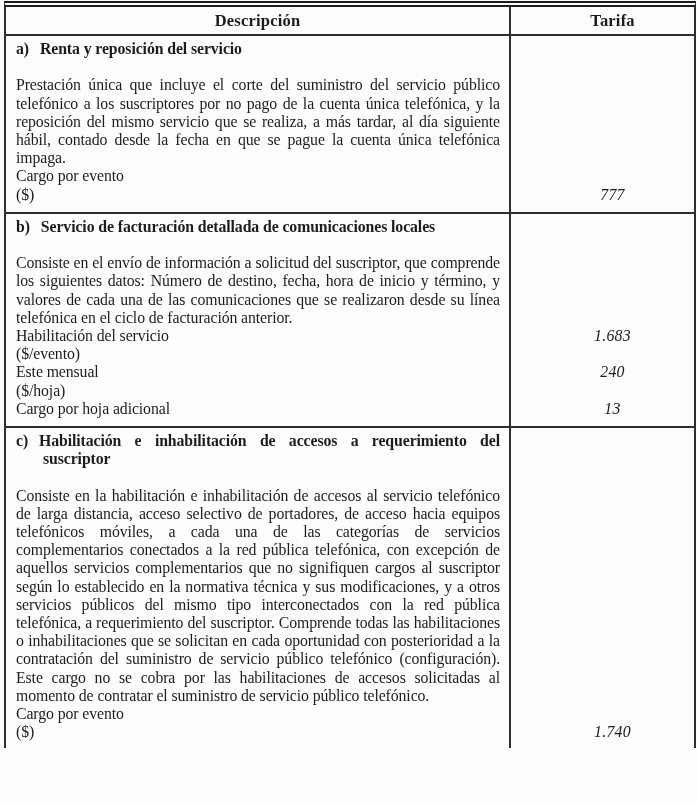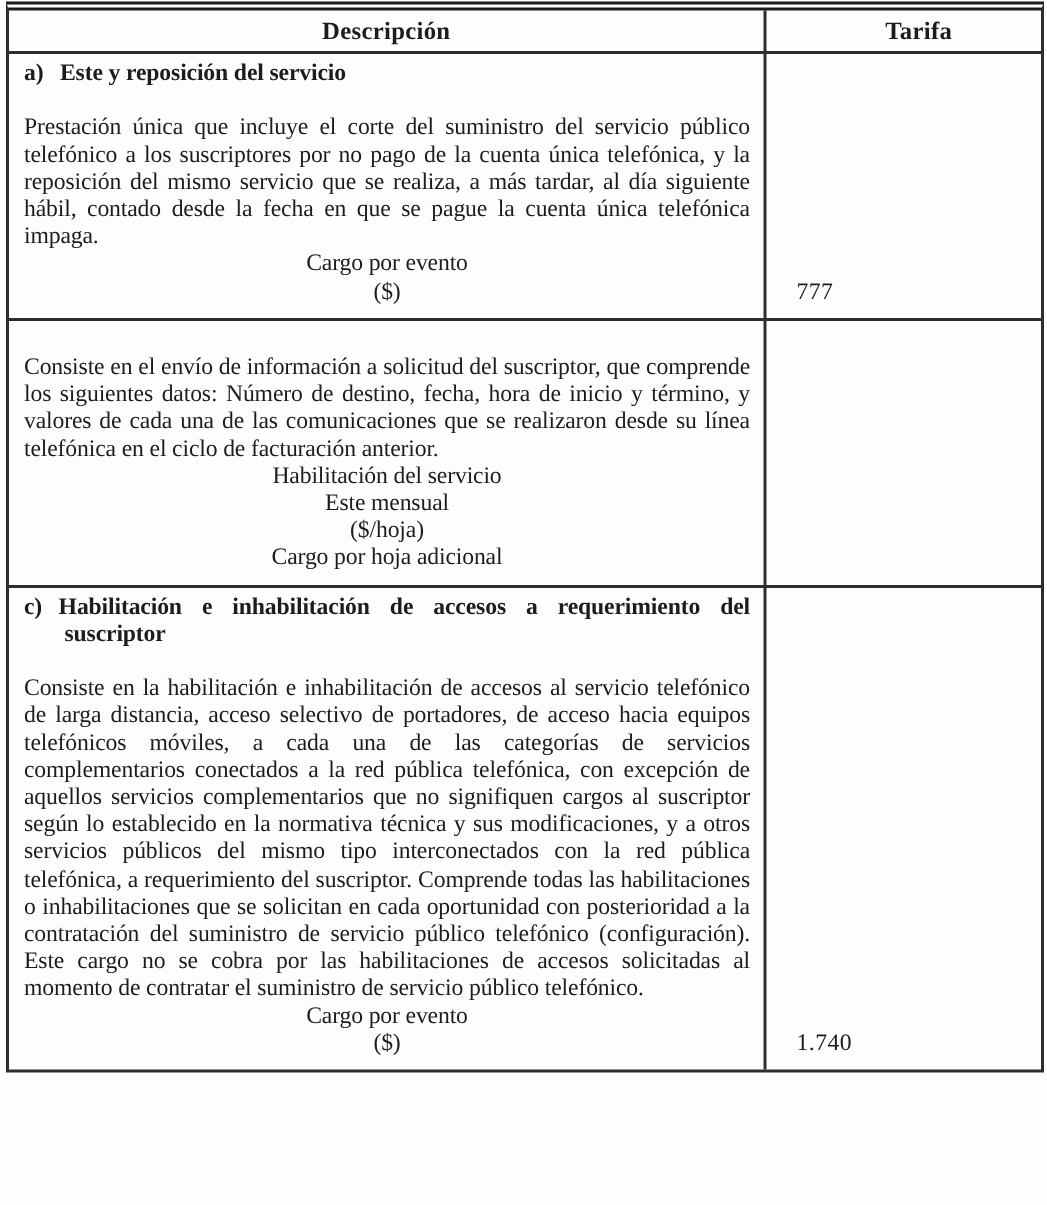--- a/index.html
+++ b/index.html
@@ -66,31 +66,32 @@
   }
   .heading-prefix { padding-right: 11px; }
   .paragraphs .para {
     margin: 0;
     text-align: justify;
     letter-spacing: -0.1px;
     font-family: Liberation Serif, serif;
   }
   .paragraphs .para:first-child { margin-top: 18.2px; }
   .charges .charge-line {
-    text-align: center;
+    text-align: left;
     letter-spacing: -0.1px;
   }
   .tarifa-cell {
     display: flex;
     flex-direction: column;
     justify-content: flex-end;
-    align-items: flex-start;
+    align-items: center;
     padding-bottom: 8px;
     font-size: 15.8px;
     line-height: 18.2px;
+    font-style: italic;
   }
   .tarifa-cell .vline {
     min-height: 18.2px;
     line-height: 18.2px;
     text-align: center;
     letter-spacing: 0.3px;
   }
 </style>
 </head>
 <body>
@@ -100,48 +101,60 @@
 
     <div class="trow header-row">
       <div class="desc-col header-cell">Descripción</div>
       <div class="tarifa-col header-cell">Tarifa</div>
     </div>
 
     <div id="table-body">
   <div class="trow section-row">
     <div class="desc-col desc-cell">
       <div class="section-heading">
-        <span class="heading-prefix">a)</span><span>Este y reposición del servicio</span>
+        <span class="heading-prefix">a)</span><span>Renta y reposición del servicio</span>
       </div>
       <div class="paragraphs">
               <p class="para">Prestación única que incluye el corte del suministro del servicio público telefónico a los suscriptores por no pago de la cuenta única telefónica, y la reposición del mismo servicio que se realiza, a más tardar, al día siguiente hábil, contado desde la fecha en que se pague la cuenta única telefónica impaga.</p>
             </div>
       <div class="charges">
               <div class="charge-line">Cargo por evento</div>
               <div class="charge-line">($)</div>
             </div>
     </div>
     <div class="tarifa-col tarifa-cell">
             <div class="vline">&nbsp;</div>
             <div class="vline">777</div>
           </div>
   </div>
 
   <div class="trow section-row">
     <div class="desc-col desc-cell">
+      <div class="section-heading">
+        <span class="heading-prefix">b)</span><span>Servicio de facturación detallada de comunicaciones locales</span>
+      </div>
       <div class="paragraphs">
               <p class="para">Consiste en el envío de información a solicitud del suscriptor, que comprende los siguientes datos: Número de destino, fecha, hora de inicio y término, y valores de cada una de las comunicaciones que se realizaron desde su línea telefónica en el ciclo de facturación anterior.</p>
             </div>
       <div class="charges">
               <div class="charge-line">Habilitación del servicio</div>
+              <div class="charge-line">($/evento)</div>
               <div class="charge-line">Este mensual</div>
               <div class="charge-line">($/hoja)</div>
               <div class="charge-line">Cargo por hoja adicional</div>
             </div>
     </div>
+    <div class="tarifa-col tarifa-cell">
+            <div class="vline">&nbsp;</div>
+            <div class="vline">1.683</div>
+            <div class="vline">&nbsp;</div>
+            <div class="vline">240</div>
+            <div class="vline">&nbsp;</div>
+            <div class="vline">13</div>
+          </div>
   </div>
 
   <div class="trow section-row">
     <div class="desc-col desc-cell">
       <div class="section-heading">
         <span class="heading-prefix">c)</span><span>Habilitación e inhabilitación de accesos a requerimiento del suscriptor</span>
       </div>
       <div class="paragraphs">
               <p class="para">Consiste en la habilitación e inhabilitación de accesos al servicio telefónico de larga distancia, acceso selectivo de portadores, de acceso hacia equipos telefónicos móviles, a cada una de las categorías de servicios complementarios conectados a la red pública telefónica, con excepción de aquellos servicios complementarios que no signifiquen cargos al suscriptor según lo establecido en la normativa técnica y sus modificaciones, y a otros servicios públicos del mismo tipo interconectados con la red pública telefónica, a requerimiento del suscriptor. Comprende todas las habilitaciones o inhabilitaciones que se solicitan en cada oportunidad con posterioridad a la contratación del suministro de servicio público telefónico (configuración). Este cargo no se cobra por las habilitaciones de accesos solicitadas al momento de contratar el suministro de servicio público telefónico.</p>
             </div>

